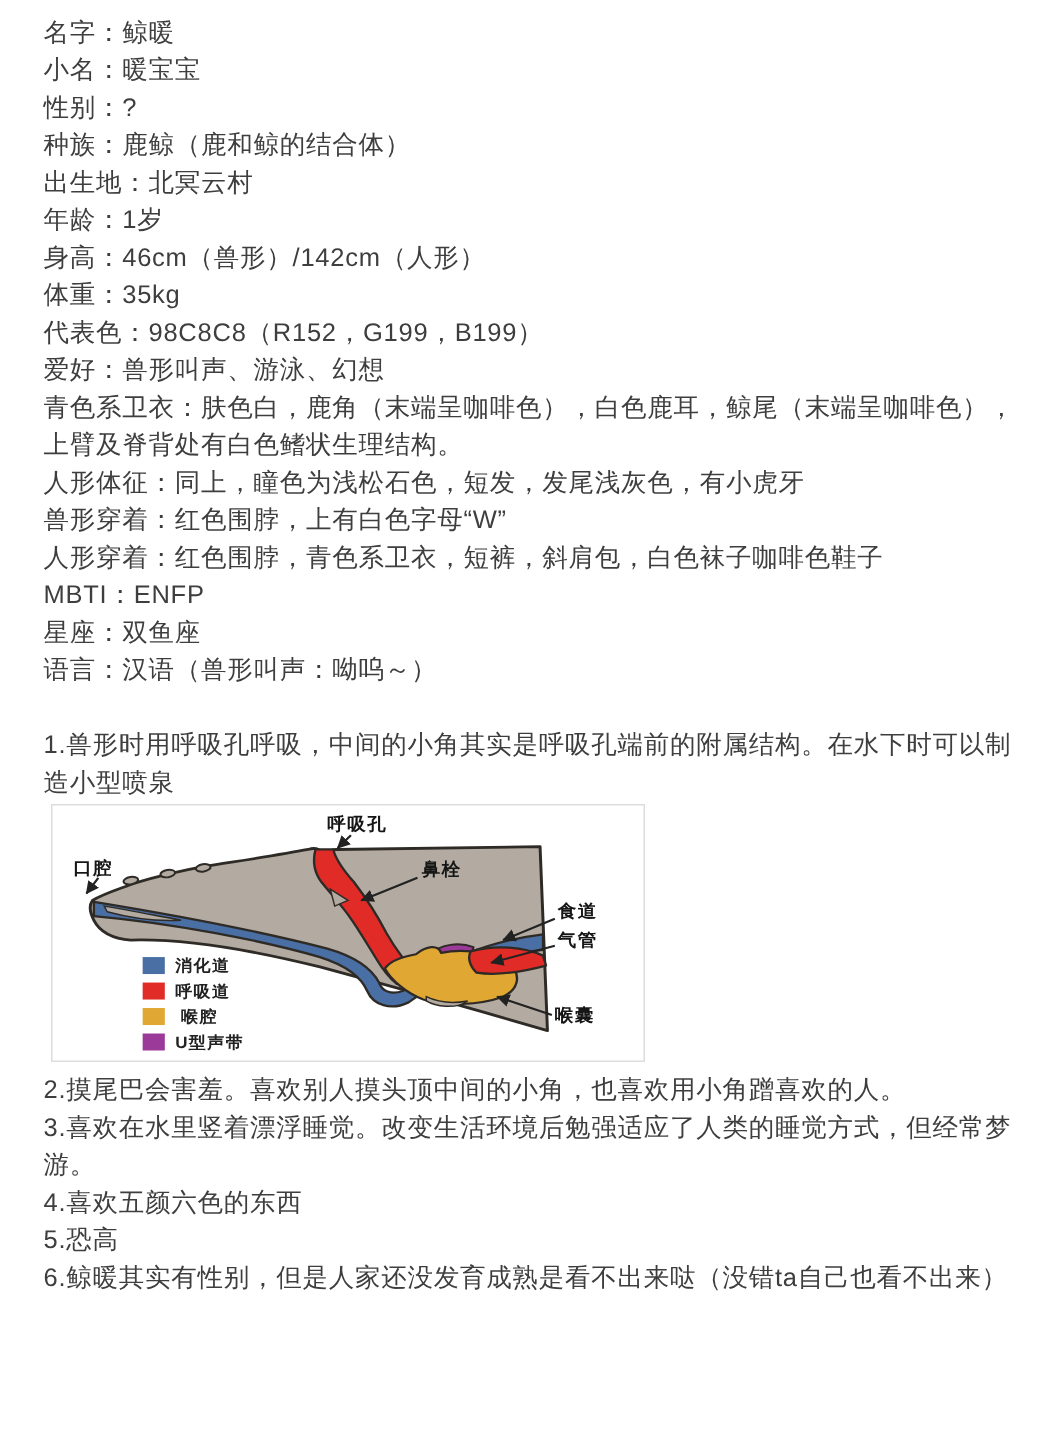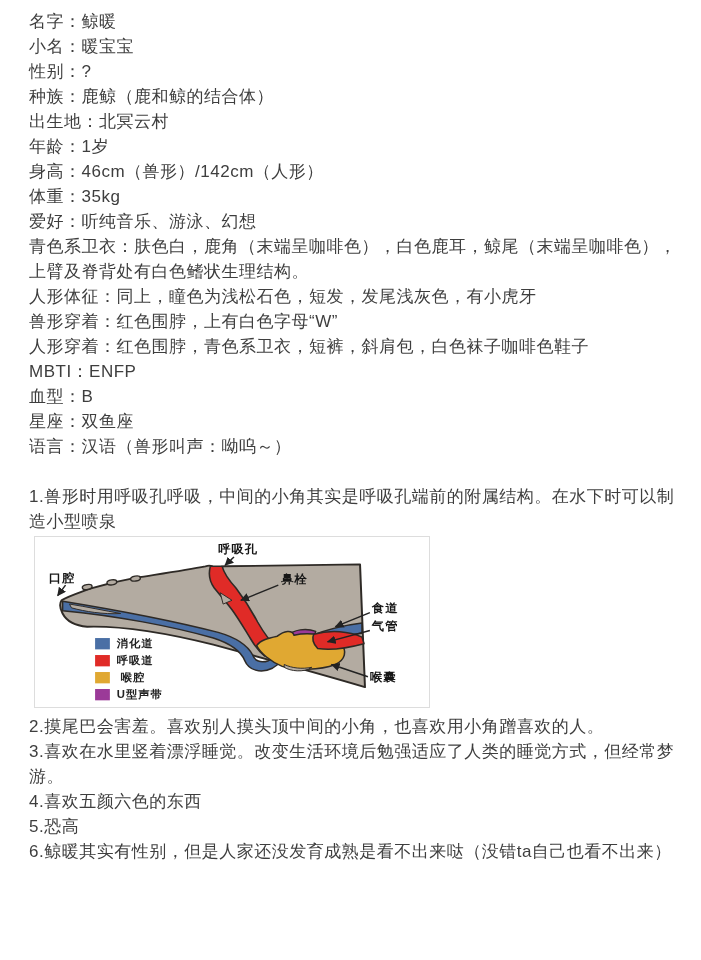--- a/index.html
+++ b/index.html
@@ -41,27 +41,27 @@
   <div>
 
   <p class="line">名字：鲸暖</p>
       <p class="line">小名：暖宝宝</p>
       <p class="line">性别：?</p>
       <p class="line">种族：鹿鲸（鹿和鲸的结合体）</p>
       <p class="line">出生地：北冥云村</p>
       <p class="line">年龄：1岁</p>
       <p class="line">身高：46cm（兽形）/142cm（人形）</p>
       <p class="line">体重：35kg</p>
-      <p class="line">爱好：听纯音乐、游泳、幻想</p>
+      <p class="line">代表色：98C8C8（R152，G199，B199）</p>
+      <p class="line">爱好：兽形叫声、游泳、幻想</p>
       <p class="line">青色系卫衣：肤色白，鹿角（末端呈咖啡色），白色鹿耳，鲸尾（末端呈咖啡色），上臂及脊背处有白色鳍状生理结构。</p>
       <p class="line">人形体征：同上，瞳色为浅松石色，短发，发尾浅灰色，有小虎牙</p>
       <p class="line">兽形穿着：红色围脖，上有白色字母“W”</p>
       <p class="line">人形穿着：红色围脖，青色系卫衣，短裤，斜肩包，白色袜子咖啡色鞋子</p>
       <p class="line">MBTI：ENFP</p>
-      <p class="line">血型：B</p>
       <p class="line">星座：双鱼座</p>
       <p class="line">语言：汉语（兽形叫声：呦呜～）</p>
     </div>
 
   <div class="spacer"></div>
 
 
   <div>
 
   <p class="line">1.兽形时用呼吸孔呼吸，中间的小角其实是呼吸孔端前的附属结构。在水下时可以制造小型喷泉</p>

